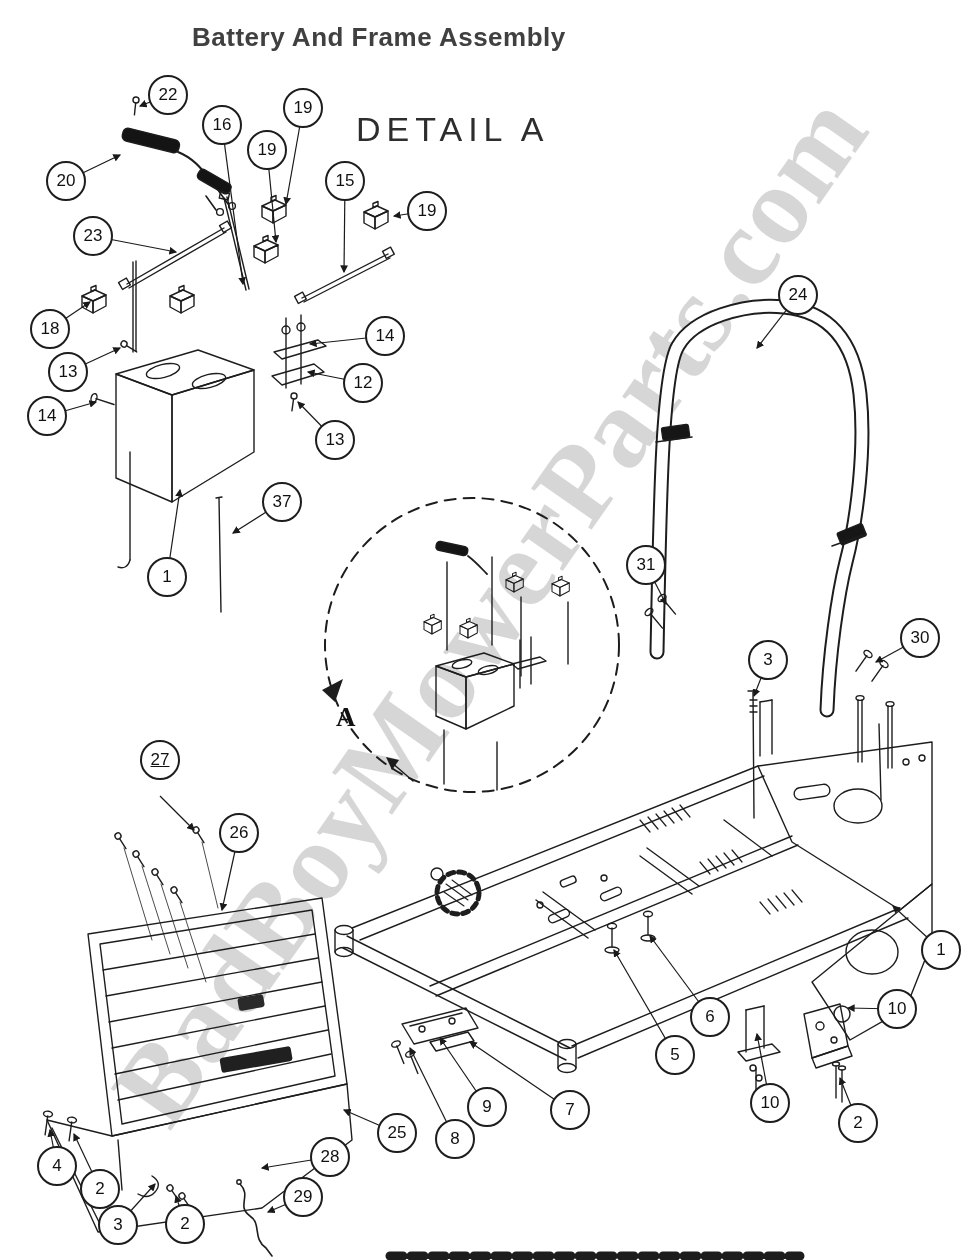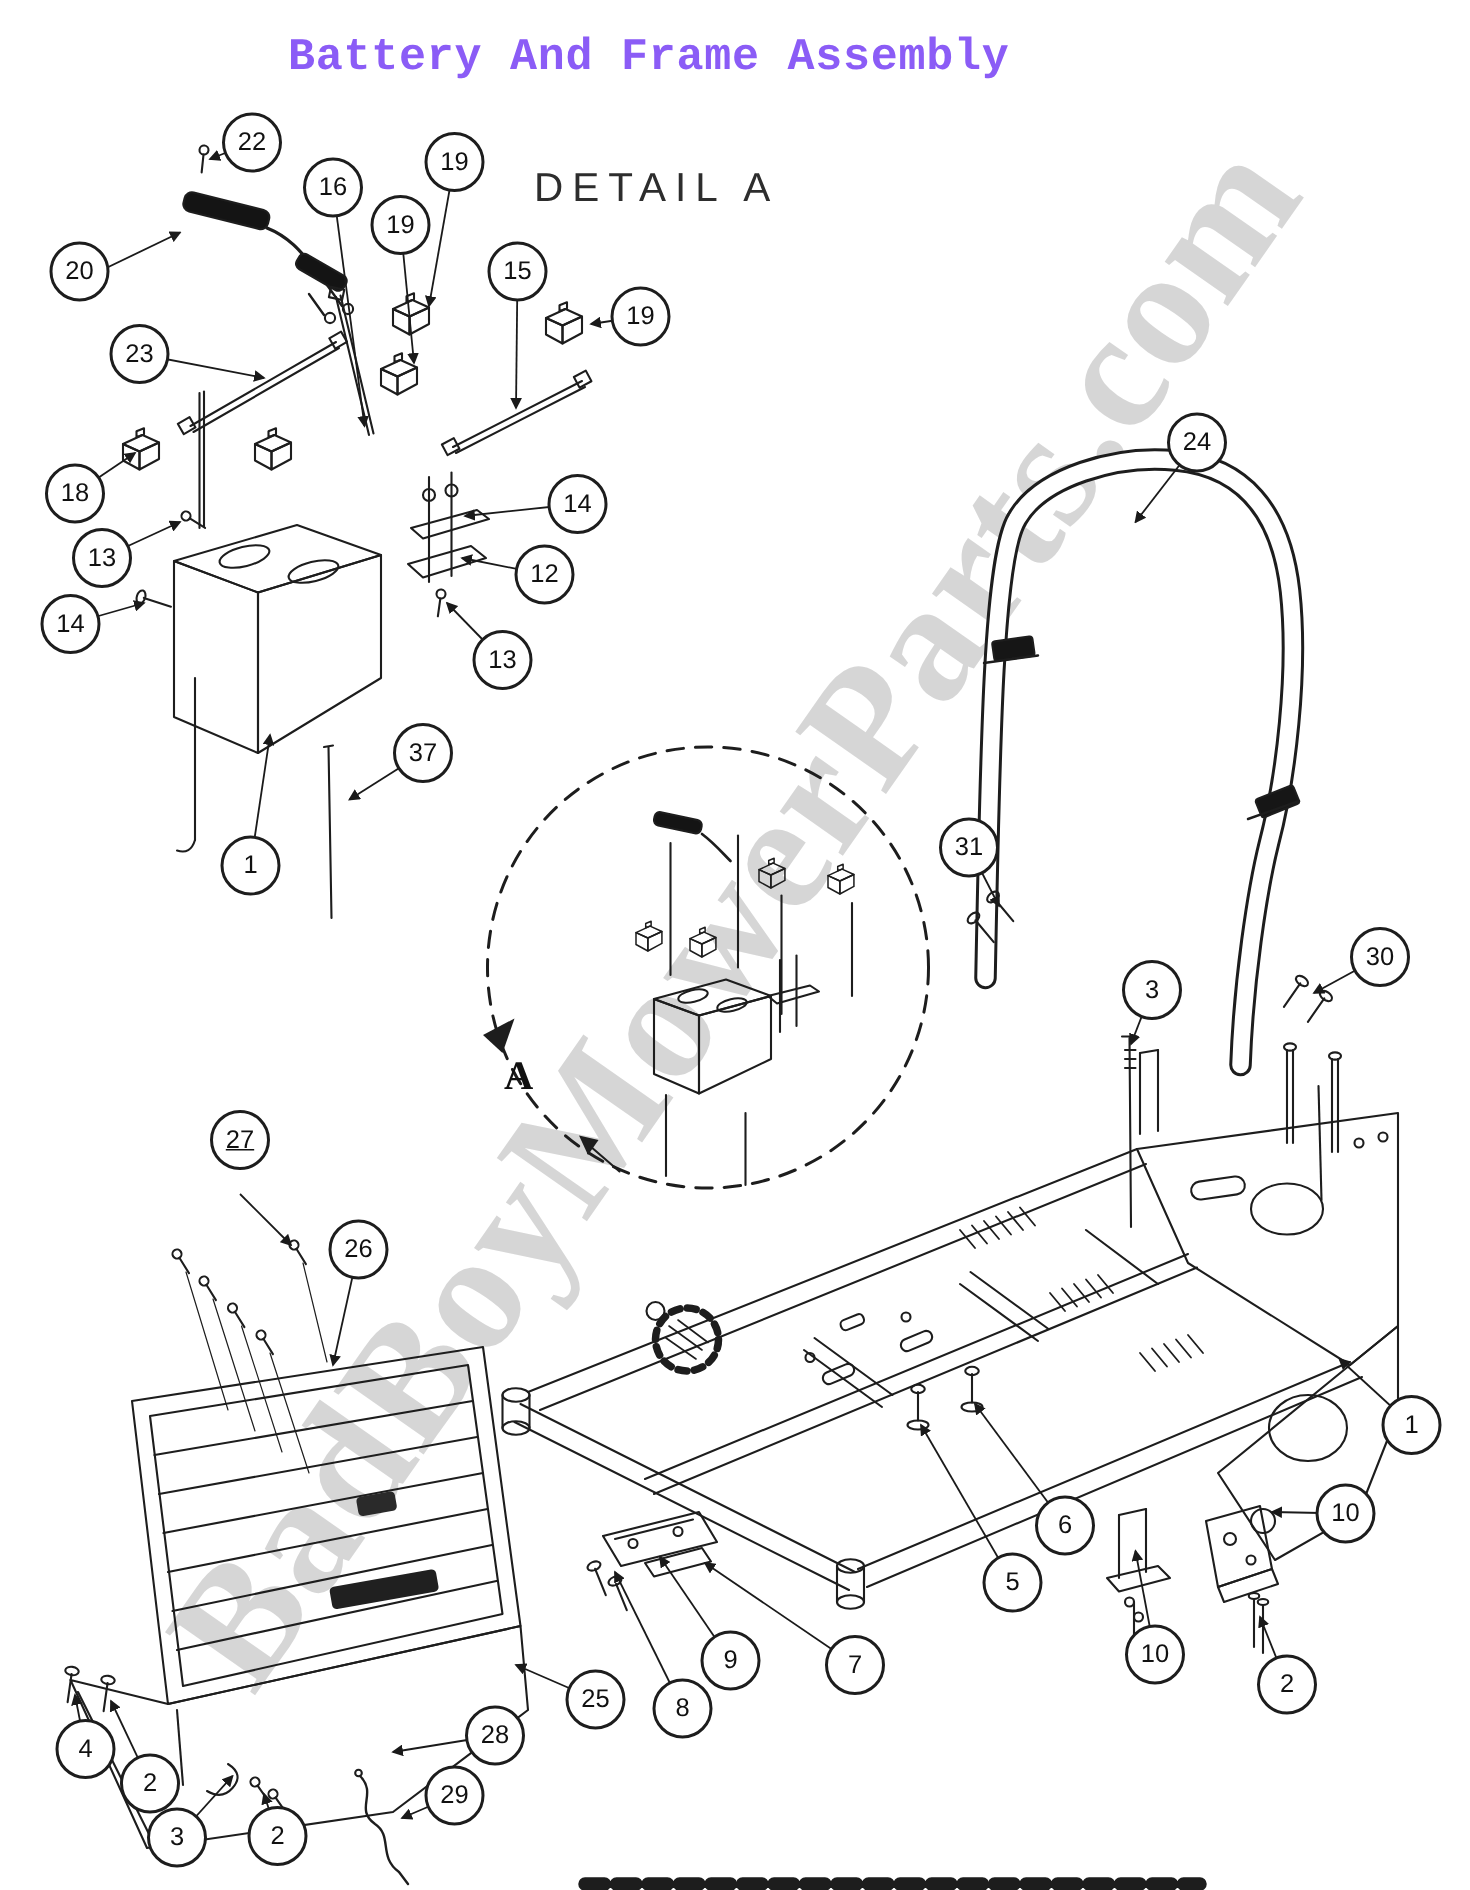--- a/index.html
+++ b/index.html
@@ -1,21 +1,21 @@
 <!DOCTYPE html>
 <html><head>
 <meta charset="utf-8">
 <style>
   html,body{margin:0;padding:0;background:#ffffff;}
   #page{position:relative;width:980px;height:1260px;background:#fff;overflow:hidden;
         font-family:"Liberation Sans",sans-serif;}
   .abs{position:absolute;}
-  #title{left:192px;top:22px;font-family:Liberation Mono, monospace;font-size:30px;
-         font-weight:600;color:#8b5cf6;letter-spacing:.5px;}
-  #detail-label{left:356px;top:110px;font-size:27px;letter-spacing:6px;color:#2d2d2d;}
+  #title{left:192px;top:22px;font-family:Liberation Sans, sans-serif;font-size:26px;
+         font-weight:600;color:#404040;letter-spacing:.5px;}
+  #detail-label{left:356px;top:110px;font-size:34px;letter-spacing:6px;color:#2d2d2d;}
   #detail-a-marker{left:336px;top:702px;font-family:"Liberation Serif",serif;
          font-size:27px;font-weight:600;color:#111;}
   #watermark{left:-210px;top:545px;width:1400px;text-align:center;
          transform:rotate(-55deg);font-family:"Liberation Serif",serif;font-weight:700;
          font-size:112px;color:#9f9f9f;opacity:.42;white-space:nowrap;letter-spacing:1px;
          pointer-events:none;}
   svg.layer{position:absolute;left:0;top:0;}
   #callout-layer{position:absolute;left:0;top:0;width:828px;height:1260px;pointer-events:none;}
   .callout{position:absolute;width:40px;height:40px;box-sizing:border-box;
          border:2px solid #1d1d1d;border-radius:50%;background:#fff;color:#111;
@@ -328,21 +328,21 @@
       <line x1="185" y1="1224" x2="176" y2="1196" class="leader" marker-end="url(#arr)"></line>
     </svg>
 
   <div id="callout-layer">
       <div class="callout" style="left: 148px; top: 75px;">22</div>
       <div class="callout" style="left: 202px; top: 105px;">16</div>
       <div class="callout" style="left: 283px; top: 88px;">19</div>
       <div class="callout" style="left: 247px; top: 130px;">19</div>
       <div class="callout" style="left: 325px; top: 161px;">15</div>
       <div class="callout" style="left: 407px; top: 191px;">19</div>
-      <div class="callout" style="left: 33px; top: 161px; text-align: center;">20</div>
+      <div class="callout" style="left: 46px; top: 161px; text-align: center;">20</div>
       <div class="callout" style="left: 73px; top: 216px;">23</div>
       <div class="callout" style="left: 30px; top: 309px;">18</div>
       <div class="callout" style="left: 48px; top: 352px;">13</div>
       <div class="callout" style="left: 365px; top: 316px;">14</div>
       <div class="callout" style="left: 343px; top: 363px;">12</div>
       <div class="callout" style="left: 27px; top: 396px;">14</div>
       <div class="callout" style="left: 315px; top: 420px;">13</div>
       <div class="callout" style="left: 262px; top: 482px;">37</div>
       <div class="callout" style="left: 147px; top: 557px;">1</div>
       <div class="callout" style="left: 778px; top: 275px;">24</div>

